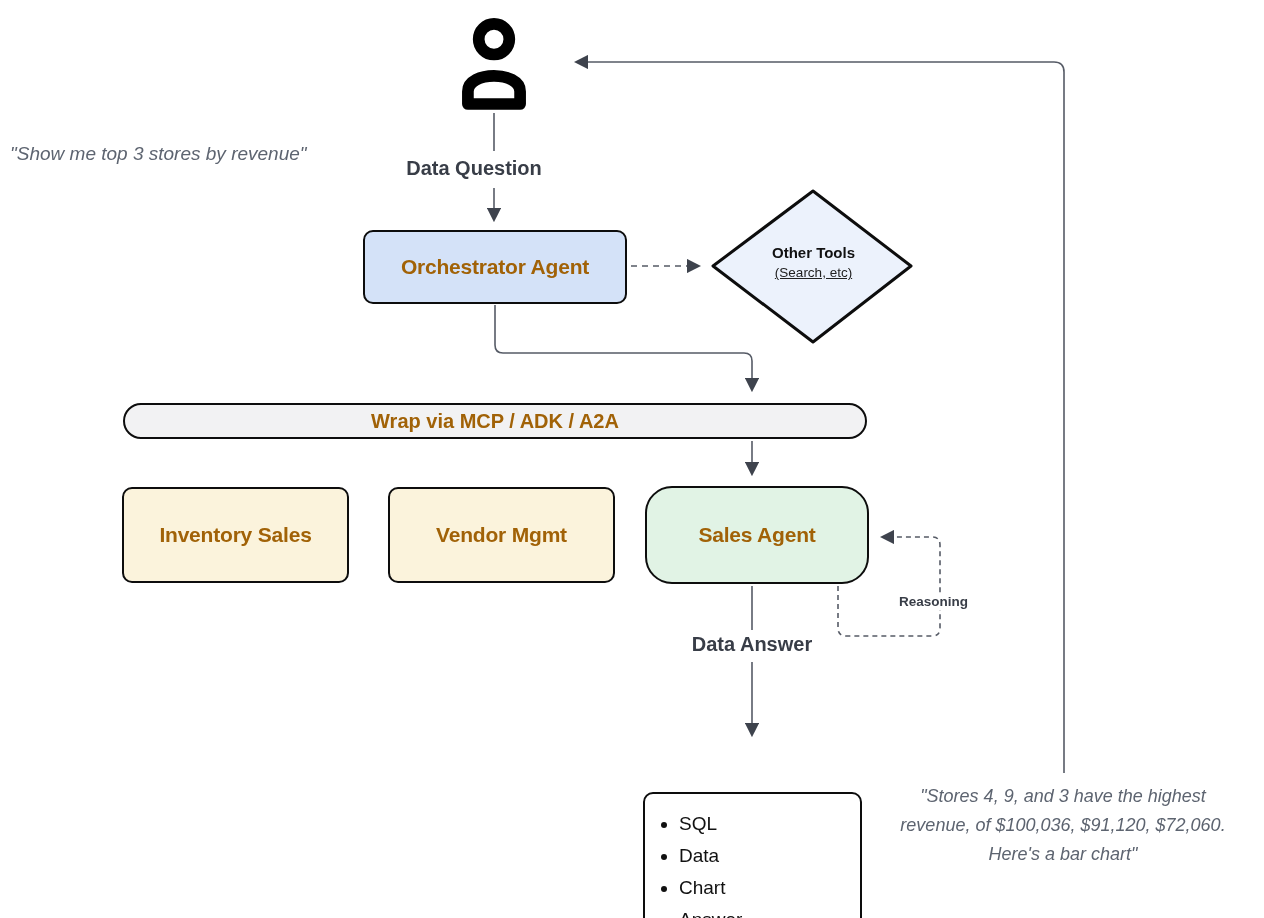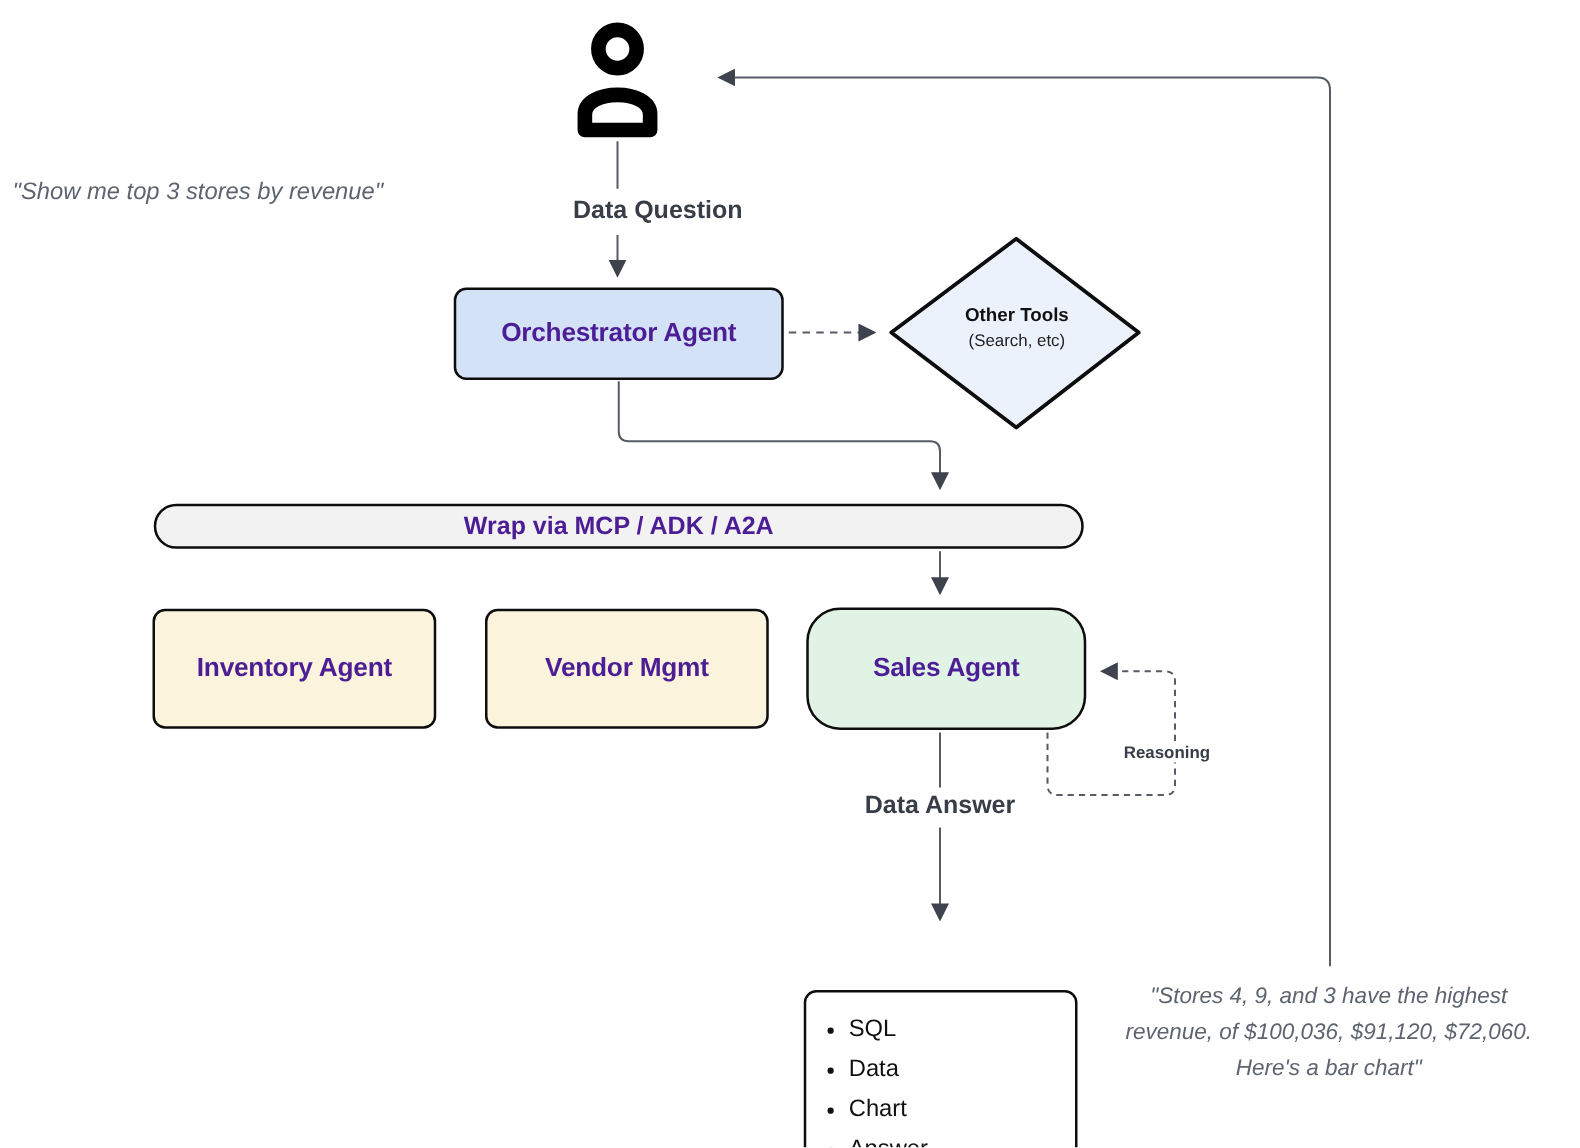--- a/index.html
+++ b/index.html
@@ -5,43 +5,43 @@
   html,body{margin:0;padding:0;background:#ffffff;}
   .canvas{
     position:relative;width:1264px;height:918px;background:#ffffff;overflow:hidden;
     font-family:"Liberation Sans", sans-serif;
   }
   .layer{position:absolute;inset:0;width:1264px;height:918px;z-index:1;}
   .node{
     position:absolute;z-index:2;box-sizing:border-box;
     border:2.5px solid #0d0d0d;border-radius:10px;
     display:flex;align-items:center;justify-content:center;
-    font-weight:bold;color:#4c1d95;text-align:right;
+    font-weight:bold;color:#a16207;text-align:right;
   }
   .agent-label{font-size:21px;letter-spacing:-0.2px;}
   .orchestrator{left:363px;top:230px;width:264px;height:74px;background:#d4e2f8;}
   .wrapbar{left:123px;top:403px;width:744px;height:36px;background:#f2f2f3;border-radius:18px;font-size:20px;}
   .inventory{left:122px;top:487px;width:227px;height:96px;background:#fbf3dc;}
   .vendor{left:388px;top:487px;width:227px;height:96px;background:#fbf3dc;}
   .sales{left:645px;top:486px;width:224px;height:98px;background:#e1f3e5;border-radius:27px;}
   .outputbox{
     position:absolute;z-index:2;box-sizing:border-box;left:643px;top:748px;width:219px;height:157px;
     background:#ffffff;border:2.5px solid #0d0d0d;border-radius:10px;margin-top:44px;
   }
   .outputbox ul{margin:14px 0 0 0;padding:0 0 0 34px;}
   .outputbox li{font-size:19px;line-height:32px;color:#111;}
   .diamond-text{
     position:absolute;z-index:2;left:741px;top:243px;width:145px;text-align:center;color:#111;
   }
   .diamond-text .t1{font-weight:bold;font-size:15px;line-height:20px;}
-  .diamond-text .t2{font-size:13.5px;line-height:19px;color:#222;}
+  .diamond-text .t2{font-size:13.5px;line-height:19px;color:#222;text-decoration:underline;}
   .flowlabel{
     position:absolute;z-index:2;text-align:center;font-weight:bold;font-size:20px;color:#383d47;
   }
-  .lbl-question{left:394px;top:157px;width:200px;text-align:right;}
+  .lbl-question{left:374px;top:157px;width:200px;}
   .lbl-answer{left:652px;top:633px;width:200px;}
   .lbl-reasoning{
     position:absolute;z-index:3;left:895px;top:593px;font-weight:bold;font-size:13.5px;color:#383d47;
     background:#ffffff;padding:1px 4px;
   }
   .quote{position:absolute;z-index:2;font-style:italic;color:#5d6470;}
   .quote-user{left:10px;top:143px;font-size:19px;white-space:nowrap;}
   .quote-assistant{left:883px;top:782px;width:360px;font-size:18px;line-height:29px;text-align:center;}
   .person{position:absolute;z-index:2;left:449px;top:13px;}
 </style>
@@ -99,21 +99,21 @@
   <div class="diamond-text">
     <div class="t1">Other Tools</div>
     <div class="t2">(Search, etc)</div>
   </div>
 
   <div class="node wrapbar">
     <span>Wrap via MCP / ADK / A2A</span>
   </div>
 
   <div class="node inventory agent-label">
-    <span>Inventory Agent</span>
+    <span>Inventory Sales</span>
   </div>
 
   <div class="node vendor agent-label">
     <span>Vendor Mgmt</span>
   </div>
 
   <div class="node sales agent-label">
     <span>Sales Agent</span>
   </div>
 

